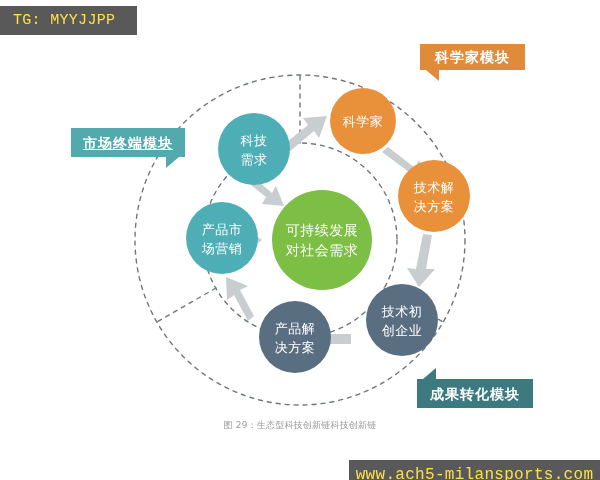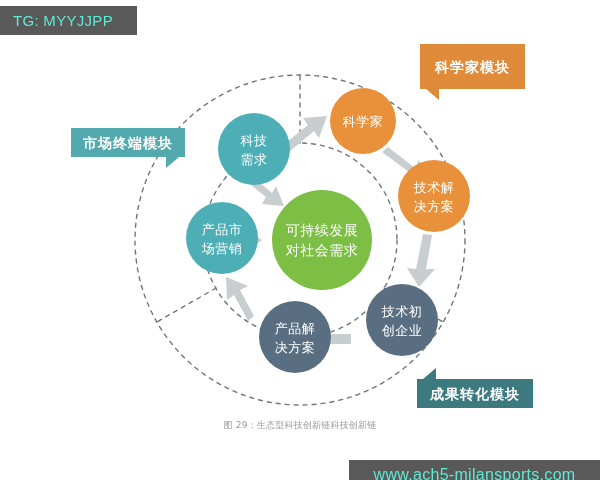--- a/index.html
+++ b/index.html
@@ -19,22 +19,22 @@
     position: absolute;
     left: 0; top: 0;
     width: 600px;
     height: 480px;
   }
 
   
   .watermark {
     position: absolute;
     background: #595959;
-    color: #5eead4;
-    font-family: Liberation Sans, sans-serif;
+    color: #fde047;
+    font-family: Liberation Mono, monospace;
     display: flex;
     align-items: center;
     justify-content: center;
     letter-spacing: 0.3px;
   }
   #wm-top {
     left: 0px;
     top: 6px;
     width: 137px;
     height: 29px;
@@ -79,33 +79,34 @@
     width: 0;
     height: 0;
   }
 
   #callout-market {
     left: 71px;
     top: 128px;
     width: 114px;
     height: 29px;
     background: #52A9AE;
+    text-decoration: underline;
   }
   #callout-market .tail {
     right: 6px;
     bottom: -11px;
     border-left: 13px solid #52A9AE;
     border-bottom: 11px solid transparent;
   }
 
   #callout-scientist {
     left: 420px;
     top: 44px;
     width: 105px;
-    height: 45px;
+    height: 26px;
     background: #E08B39;
   }
   #callout-scientist .tail {
     left: 6px;
     bottom: -11px;
     border-right: 13px solid #E08B39;
     border-bottom: 11px solid transparent;
   }
 
   #callout-transform {

